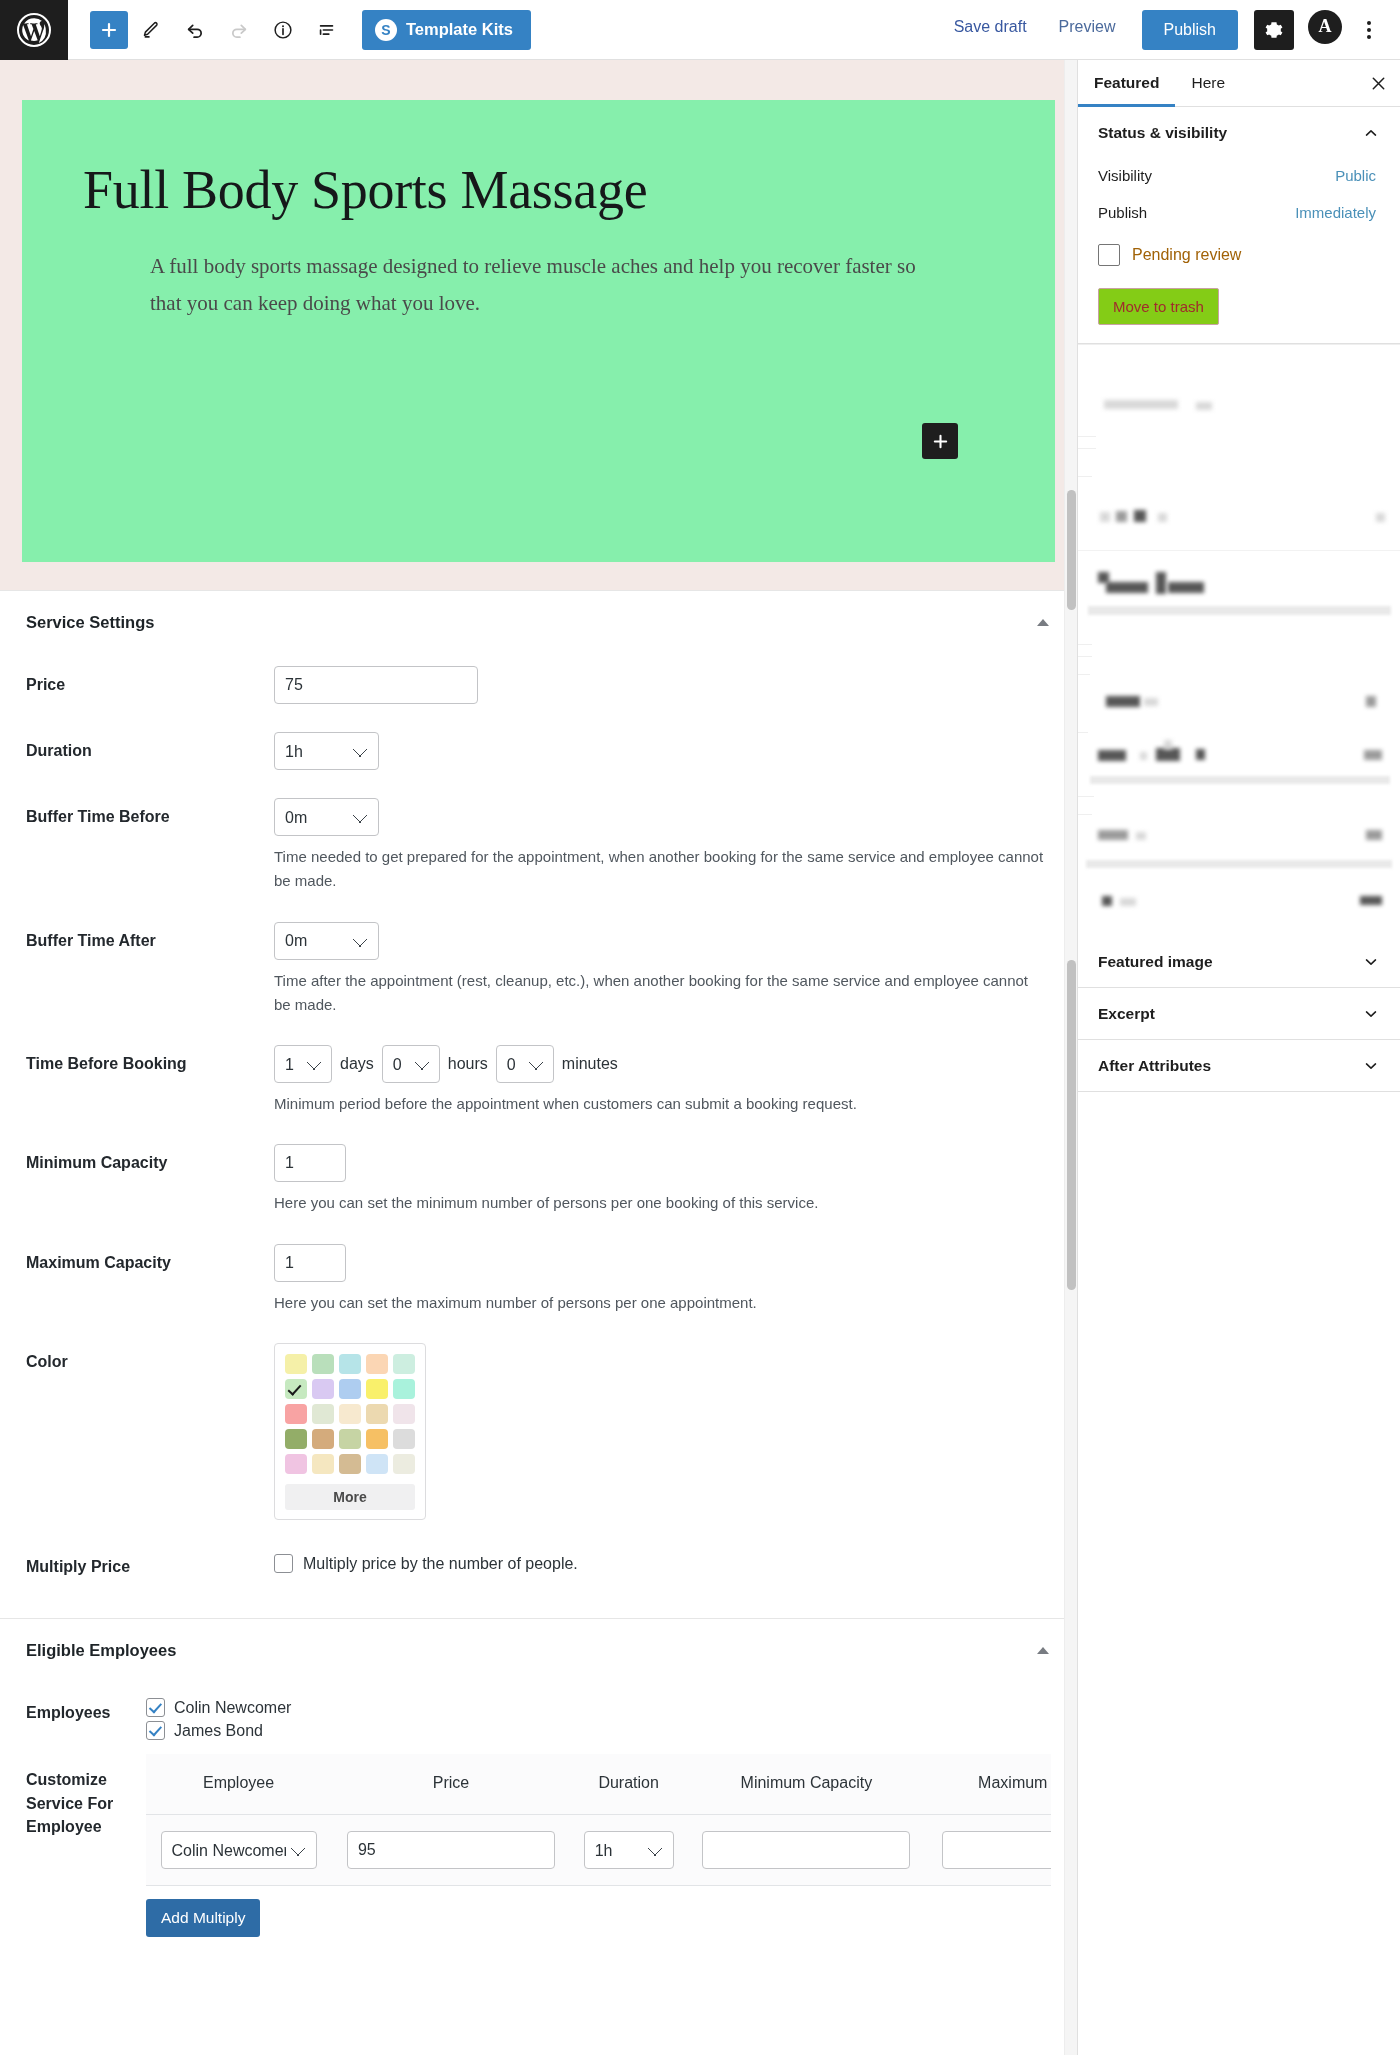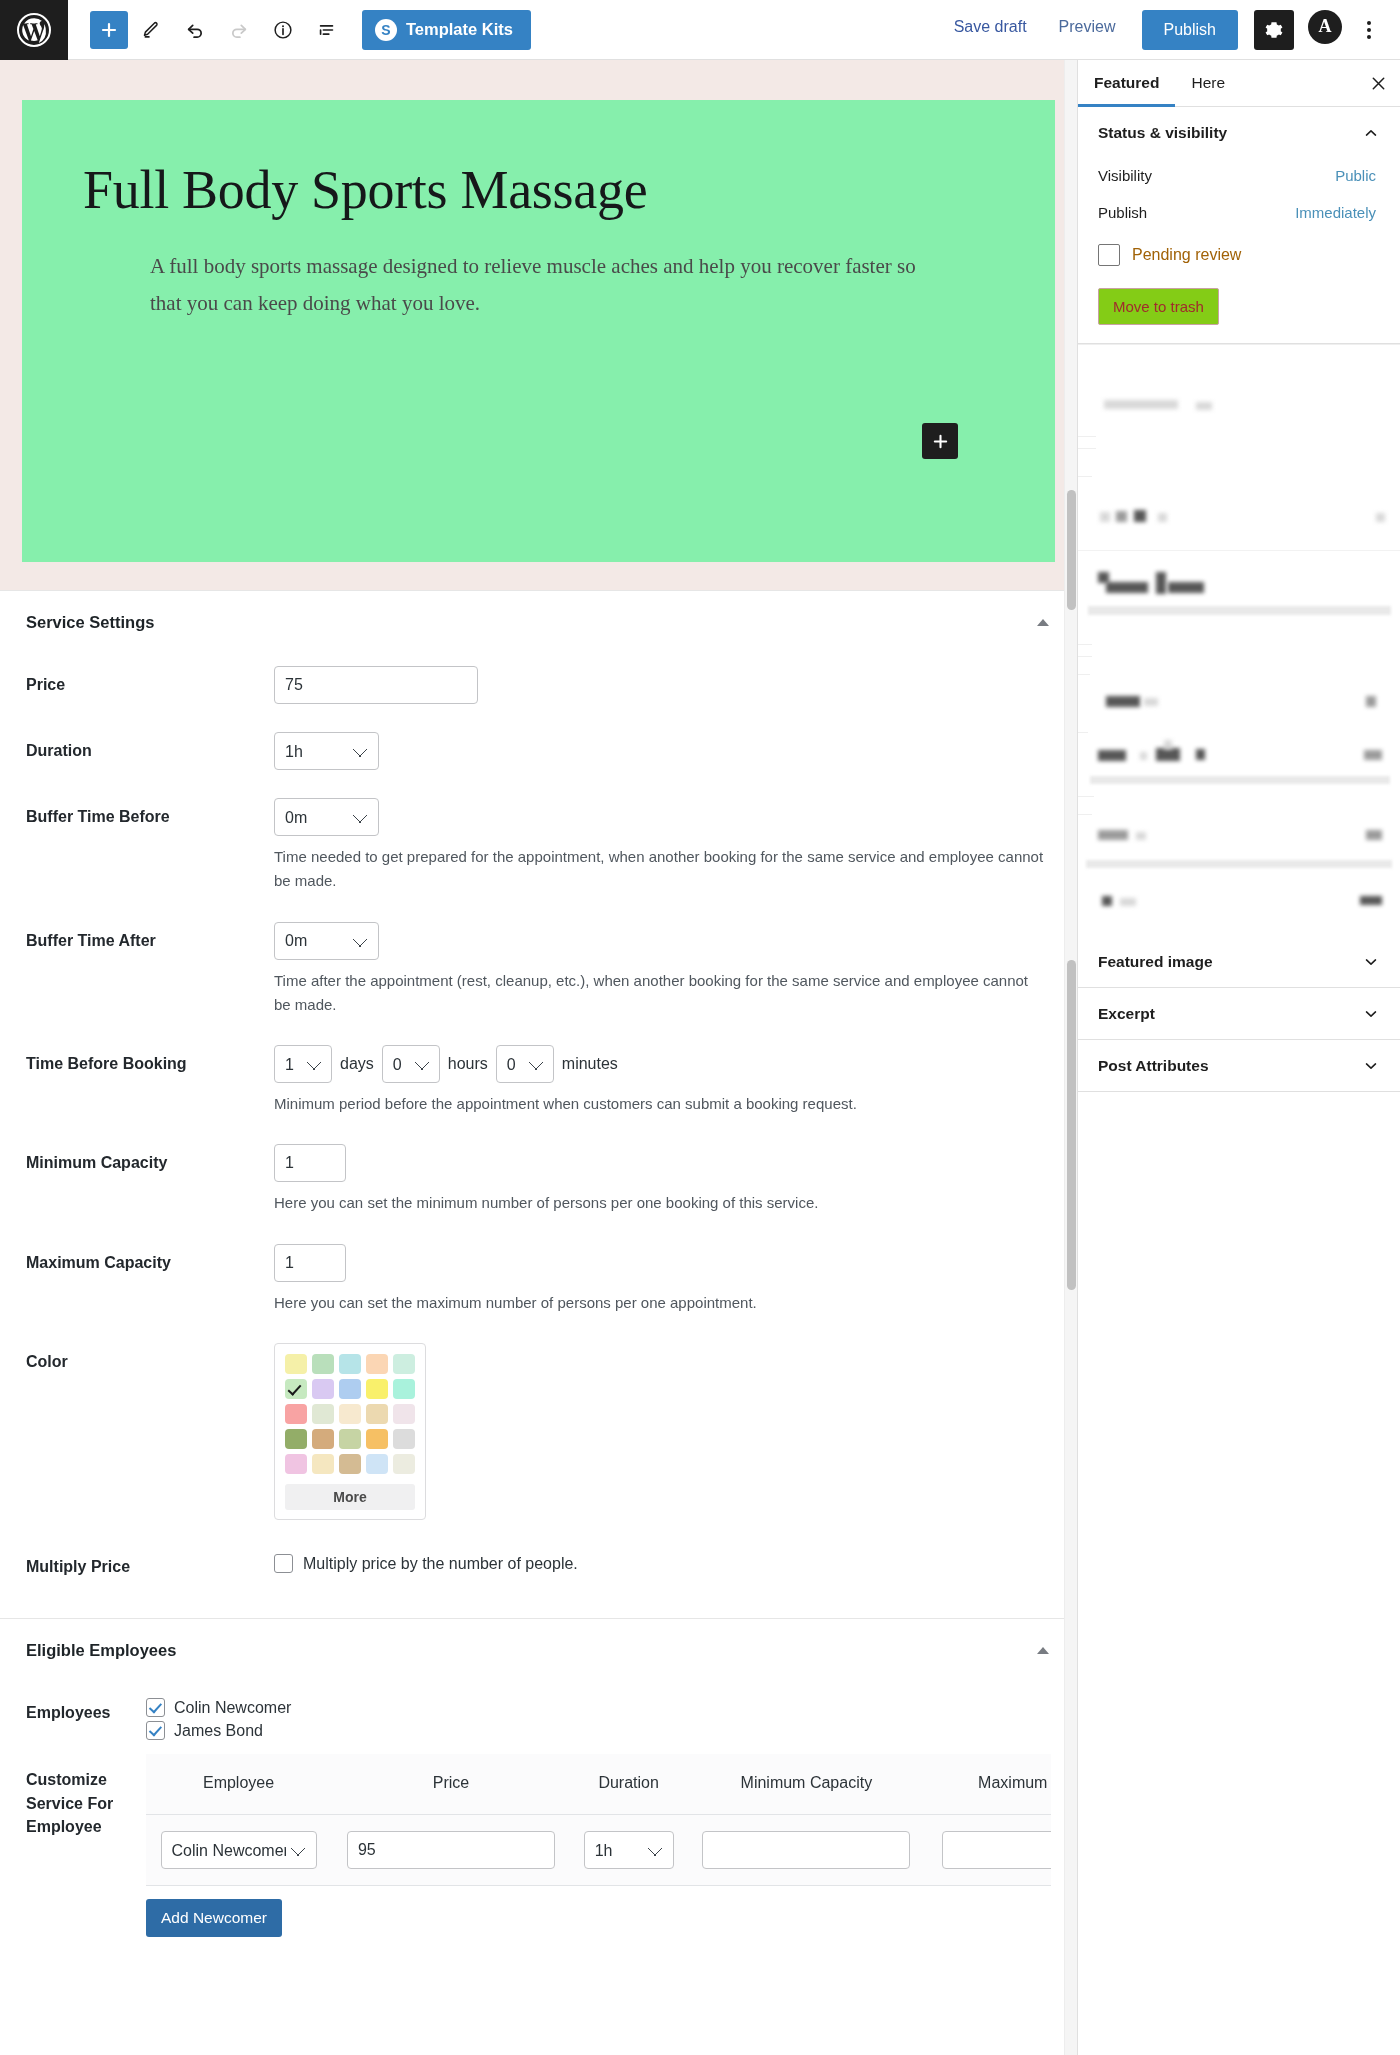--- a/index.html
+++ b/index.html
@@ -597,21 +597,21 @@
             <tbody id="vt-body">
                 <tr>
                   <td><select class="sel emp"><option>Colin Newcomer</option></select></td>
                   <td><input type="text" class="txt vprice" value="95" style=""></td>
                   <td><select class="sel vdur"><option>1h</option></select></td>
                   <td><input type="text" class="txt vcap" style=""></td>
                   <td><input type="text" class="txt vcap" style=""></td>
                 </tr>
               </tbody>
           </table>
-          <button class="add-var">Add Newcomer</button>
+          <button class="add-var">Add Multiply</button>
         </div>
       </div>
 
     </div>
   </section>
 
 </div>
 
 <div class="vscroll">
   <div class="vscroll-thumb a"></div>
@@ -717,21 +717,21 @@
           <span class="sb-panel-title">Excerpt</span>
           <span class="chev">
             <svg width="18" height="18" viewBox="0 0 20 20" aria-hidden="true">
               <path d="M5 7.7L10 12.4 15 7.7" fill="none" stroke="#1e1e1e" stroke-width="1.7" stroke-linecap="round" stroke-linejoin="round"></path>
             </svg>
           </span>
         </div>
       </div>
       <div class="sb-panel">
         <div class="sb-panel-head">
-          <span class="sb-panel-title">Post Attributes</span>
+          <span class="sb-panel-title">After Attributes</span>
           <span class="chev">
             <svg width="18" height="18" viewBox="0 0 20 20" aria-hidden="true">
               <path d="M5 7.7L10 12.4 15 7.7" fill="none" stroke="#1e1e1e" stroke-width="1.7" stroke-linecap="round" stroke-linejoin="round"></path>
             </svg>
           </span>
         </div>
       </div>
     </div>
 </aside>
 

